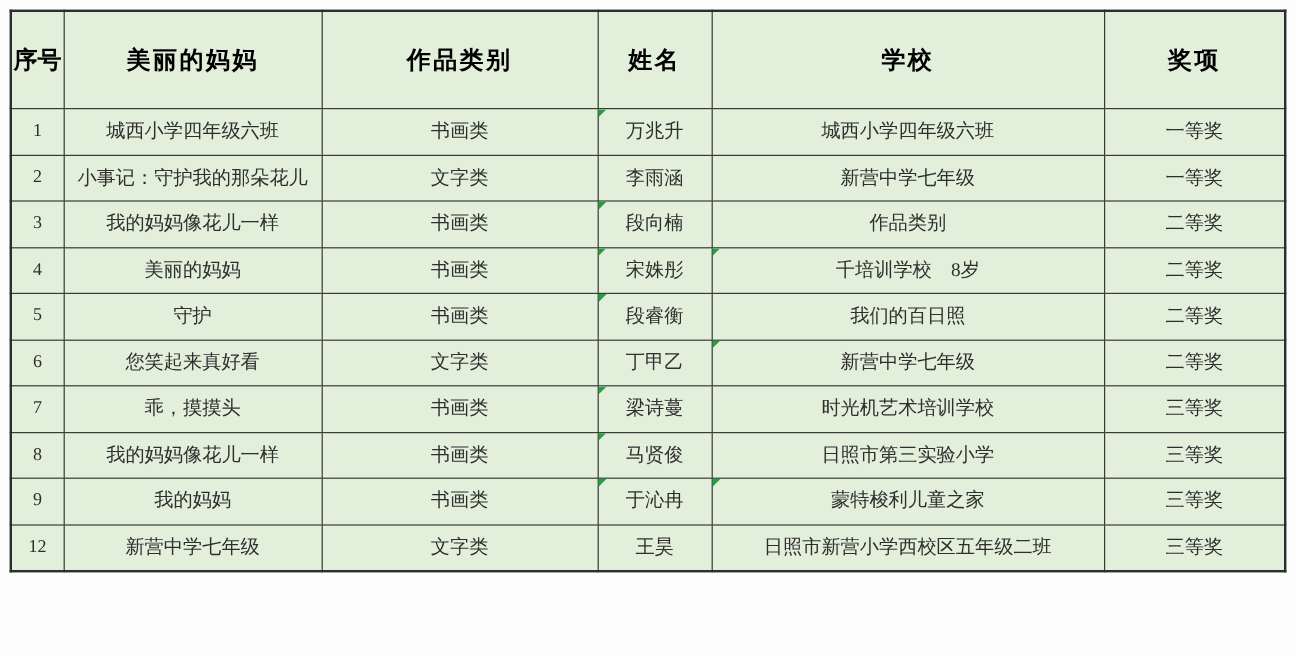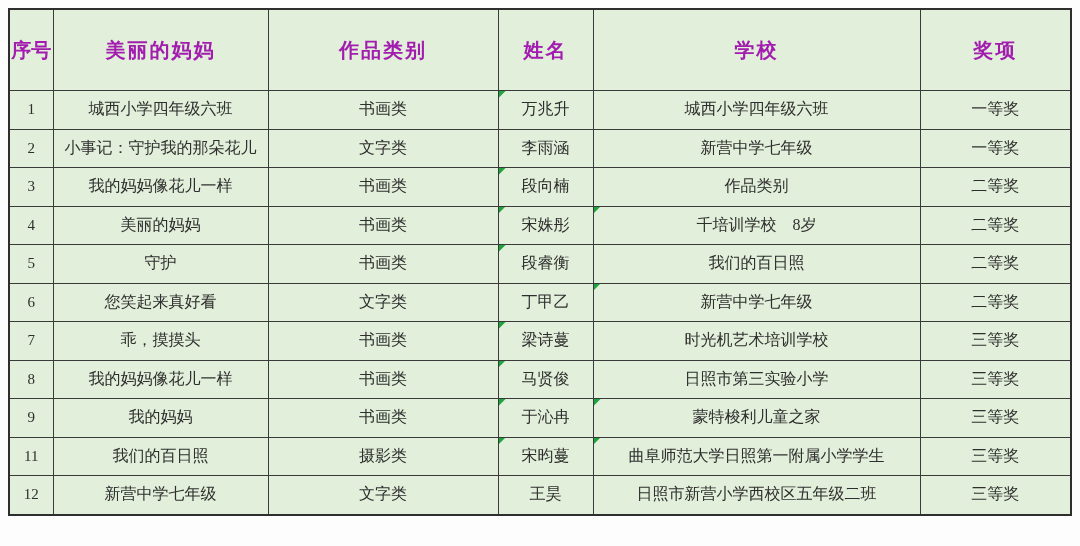--- a/index.html
+++ b/index.html
@@ -39,21 +39,21 @@
     vertical-align: middle;
     padding: 0 1px;
     overflow: hidden;
     white-space: nowrap;
   }
   thead th {
     height: 80px;
     font-size: 20px;
     font-weight: bold;
     letter-spacing: 2px;
-    color: #a21caf;
+    color: #000000;
   }
   thead th.h-no { letter-spacing: 0; }
   tbody td {
     height: 37.5px;
     font-size: 16px;
     color: #2e2e2e;
   }
   tbody td.cell-no {
     font-size: 15px;
   }
@@ -158,28 +158,20 @@
         </tr>
         <tr>
           <td class="cell-no"><span>9</span></td>
           <td class="cell-title"><span>我的妈妈</span></td>
           <td class="cell-category"><span>书画类</span></td>
           <td class="cell-name"><span class="flag-triangle"></span><span>于沁冉</span></td>
           <td class="cell-school"><span class="flag-triangle"></span><span>蒙特梭利儿童之家</span></td>
           <td class="cell-award"><span>三等奖</span></td>
         </tr>
         <tr>
-          <td class="cell-no"><span>11</span></td>
-          <td class="cell-title"><span>我们的百日照</span></td>
-          <td class="cell-category"><span>摄影类</span></td>
-          <td class="cell-name"><span class="flag-triangle"></span><span>宋昀蔓</span></td>
-          <td class="cell-school"><span class="flag-triangle"></span><span>曲阜师范大学日照第一附属小学学生</span></td>
-          <td class="cell-award"><span>三等奖</span></td>
-        </tr>
-        <tr>
           <td class="cell-no"><span>12</span></td>
           <td class="cell-title"><span>新营中学七年级</span></td>
           <td class="cell-category"><span>文字类</span></td>
           <td class="cell-name"><span>王昊</span></td>
           <td class="cell-school"><span>日照市新营小学西校区五年级二班</span></td>
           <td class="cell-award"><span>三等奖</span></td>
         </tr>
       </tbody>
   </table>
 </div>

